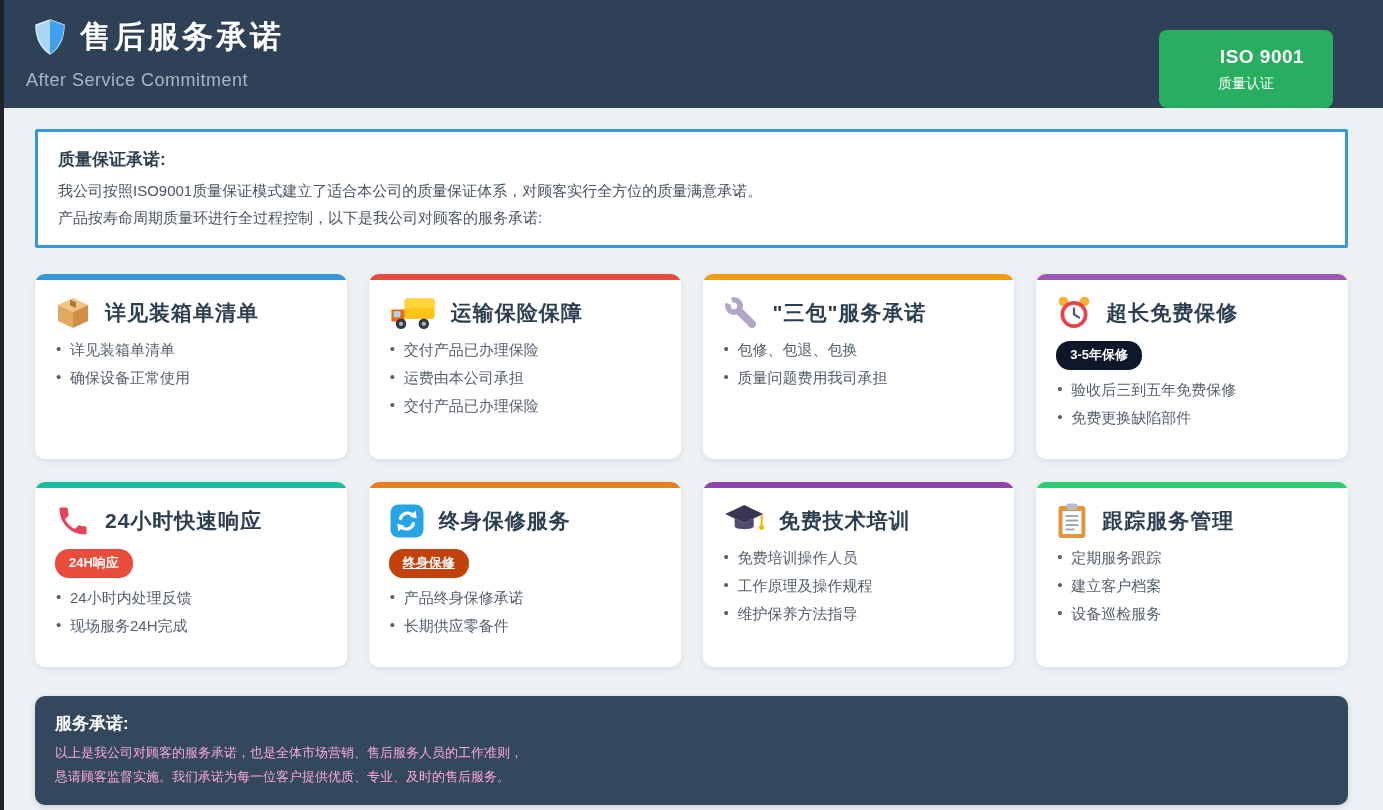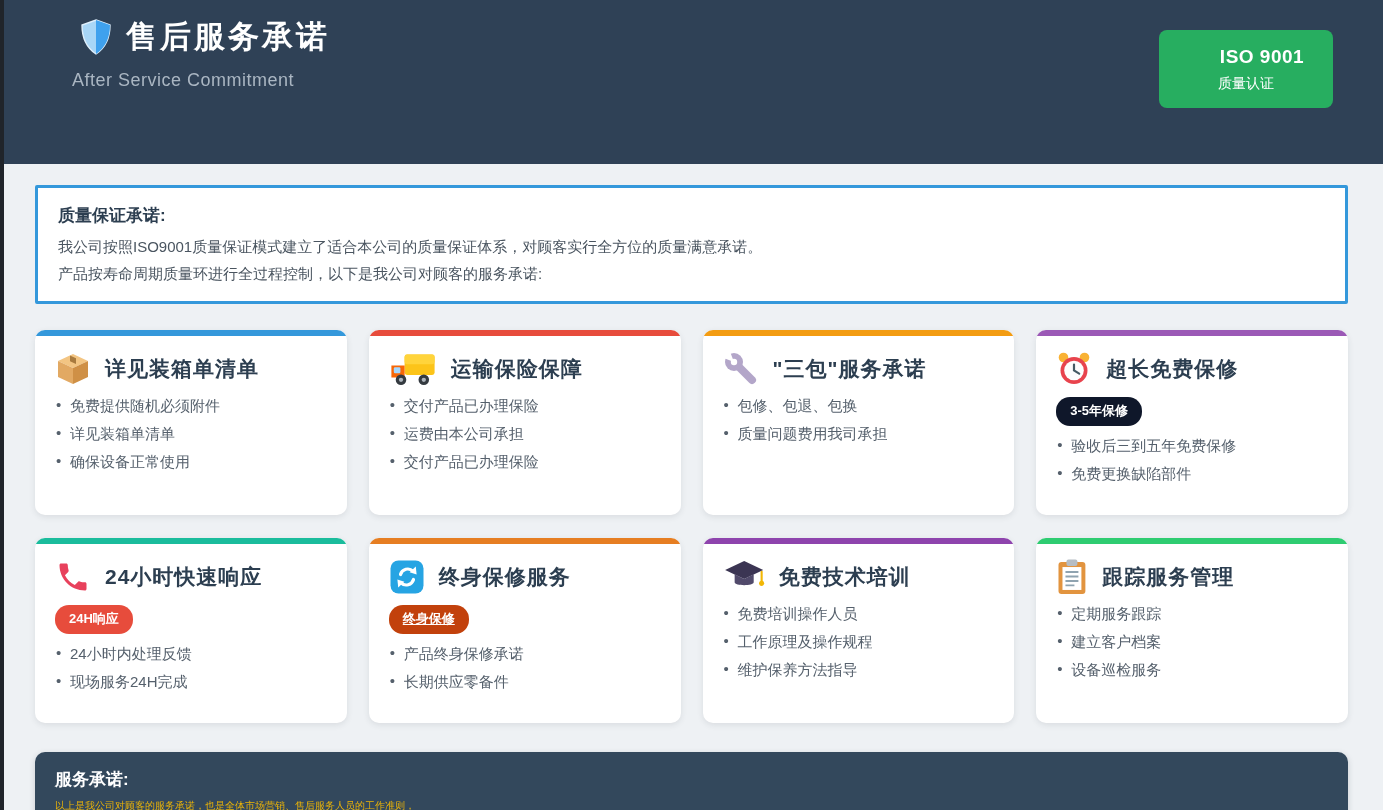--- a/index.html
+++ b/index.html
@@ -6,23 +6,23 @@
   html,body { margin:0; padding:0; }
   body {
     width:1383px; height:810px; overflow:hidden; position:relative;
     background:#eef1f4;
     font-family:"Liberation Sans","DejaVu Sans",sans-serif;
   }
   .edge-strip { position:absolute; left:0; top:0; width:4px; height:810px; background:#20242a; z-index:50; }
 
   
   .app-header {
-    height:164px; background:#2f4156;
+    height:108px; background:#2f4156;
     display:flex; justify-content:space-between; align-items:flex-start;
-    padding:16px 50px 0 72px;
+    padding:16px 50px 0 26px;
   }
   .title-row { display:flex; align-items:center; gap:14px; margin-left:8px; }
   .title-row svg { display:block; }
   .page-title { margin:0; font-size:31px; font-weight:bold; color:#ffffff; letter-spacing:3px; }
   .page-subtitle { margin-top:12px; font-size:18px; color:#aab6c2; letter-spacing:0.5px; }
   .iso-badge {
     margin-top:14px; width:174px; height:78px; border-radius:8px;
     display:flex; flex-direction:column; align-items:center; justify-content:center; gap:7px;
     color:#fff;
   }
@@ -63,21 +63,21 @@
     position:relative; font-size:15px; color:#55606c; margin-bottom:9px; padding-left:15px;
   }
   .card-list li::before { content:"•"; position:absolute; left:1px; top:-1px; color:#55606c; }
 
   
   .footer-box {
     margin-top:29px; background:#33485c; border-radius:10px;
     padding:10px 20px 16px; box-shadow:0 2px 6px rgba(40,50,60,0.18);
   }
   .footer-title { margin:6px 0 6px; font-size:17px; font-weight:bold; color:#ffffff; }
-  .footer-text { font-size:10px; color:#eab308; line-height:1.85; }
+  .footer-text { font-size:13px; color:#f9a8d4; line-height:1.85; }
 </style>
 </head>
 <body>
 
 <div class="edge-strip"></div>
 
 <header class="app-header">
   <div>
     <div class="title-row">
       <span>
@@ -114,21 +114,20 @@
                 <polygon points="18,3 33,10 18,17 3,10" fill="#f3c583"></polygon>
                 <polygon points="3,10 18,17 18,33 3,26" fill="#e2a963"></polygon>
                 <polygon points="33,10 18,17 18,33 33,26" fill="#cf9046"></polygon>
                 <polygon points="15,4.4 21,7.2 21,13 15,10.2" fill="#a87a3e"></polygon>
               </svg>
             </span>
         <h3 class="card-title">详见装箱单清单</h3>
       </div>
 
       <ul class="card-list">
-            <li>免费提供随机必须附件</li>
             <li>详见装箱单清单</li>
             <li>确保设备正常使用</li>
           </ul>
     </div>
   </div>
 
   <div class="card">
     <div class="card-accent" style="background: rgb(231, 76, 60);"></div>
     <div class="card-body">
       <div class="card-head">

